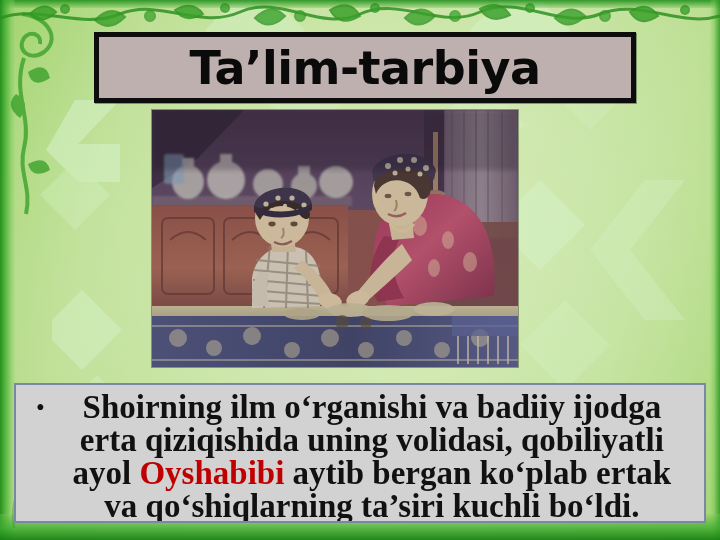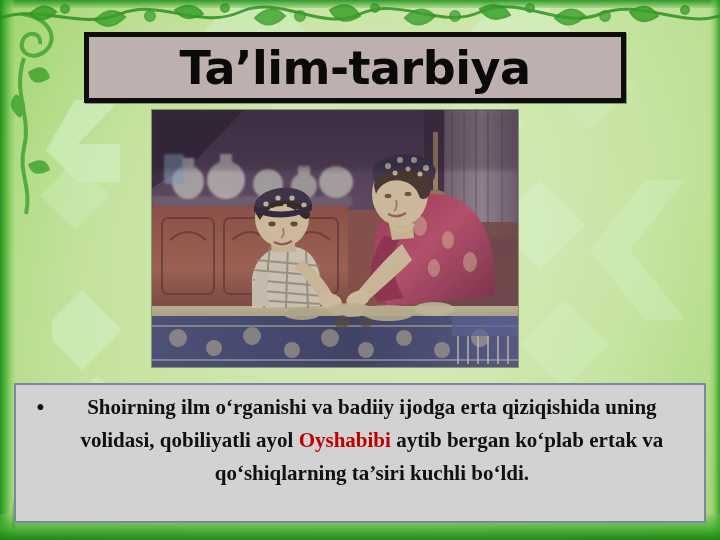--- a/index.html
+++ b/index.html
@@ -88,21 +88,21 @@
   
   .wm {
     position: absolute;
     pointer-events: none;
   }
   .wm svg { display: block; }
 
   
   .title-box {
     position: absolute;
-    left: 84px;
+    left: 94px;
     top: 32px;
     width: 542px;
     height: 71px;
     background: #bfb0b0;
     border: 5px solid #0d0d0d;
     box-sizing: border-box;
     display: flex;
     align-items: center;
     justify-content: center;
     box-shadow: 1px 1px 0 rgba(0,0,0,0.35);
@@ -151,21 +151,21 @@
     font-family: "Liberation Serif", serif;
     font-size: 25px;
     line-height: 33px;
     color: #111;
     padding: 0 9px 0 10px;
     flex: 0 0 auto;
   }
   .body-text {
     font-family: "Liberation Serif", serif;
     font-weight: 700;
-    font-size: 21px;
+    font-size: 33px;
     line-height: 33px;
     color: #111111;
     text-align: center;
     flex: 1 1 auto;
     padding-right: 4px;
   }
   .hl-red { color: #c00000; }
 </style>
 </head>
 <body>

